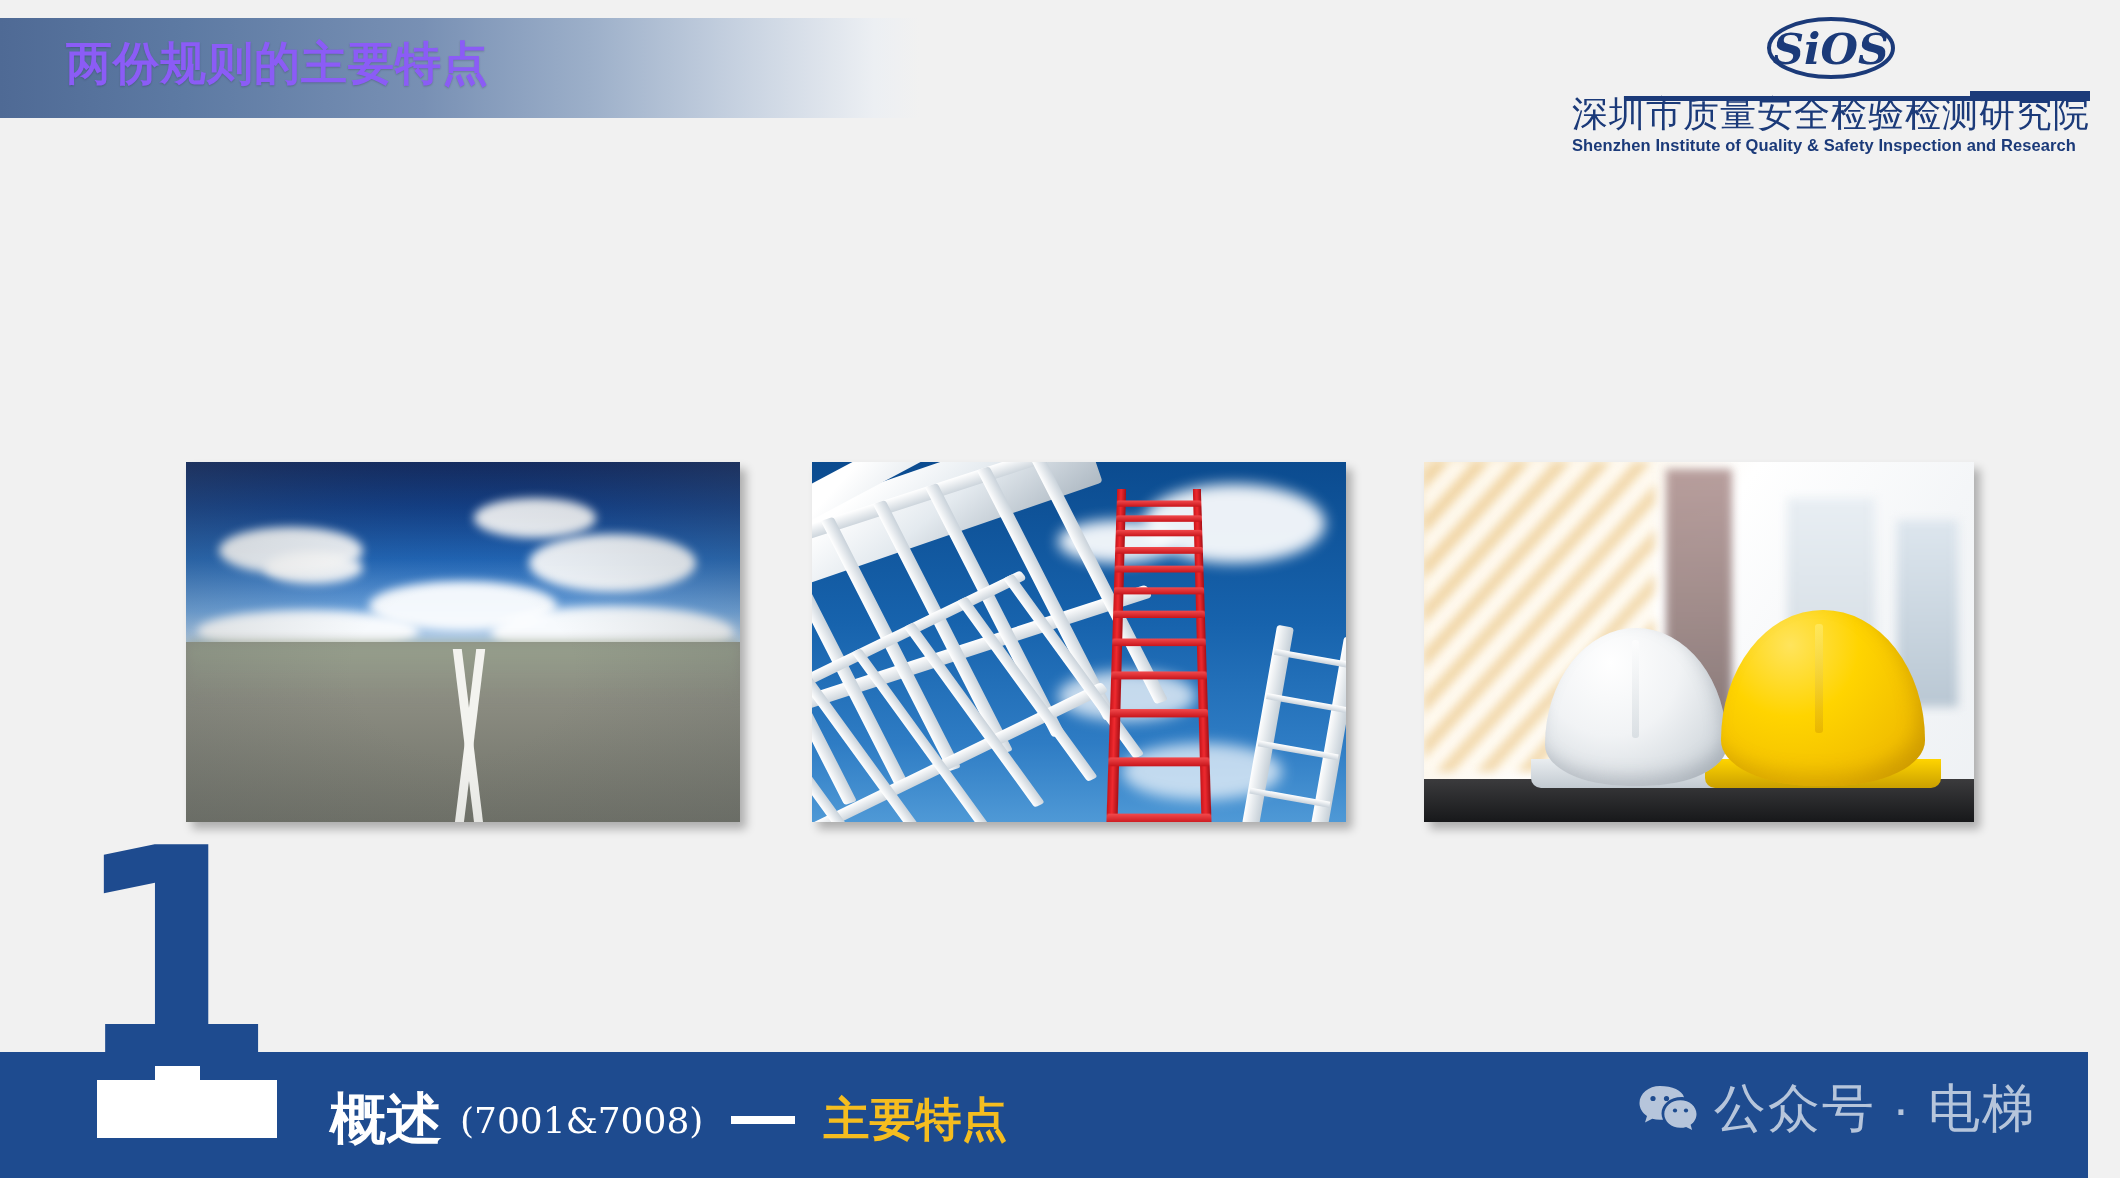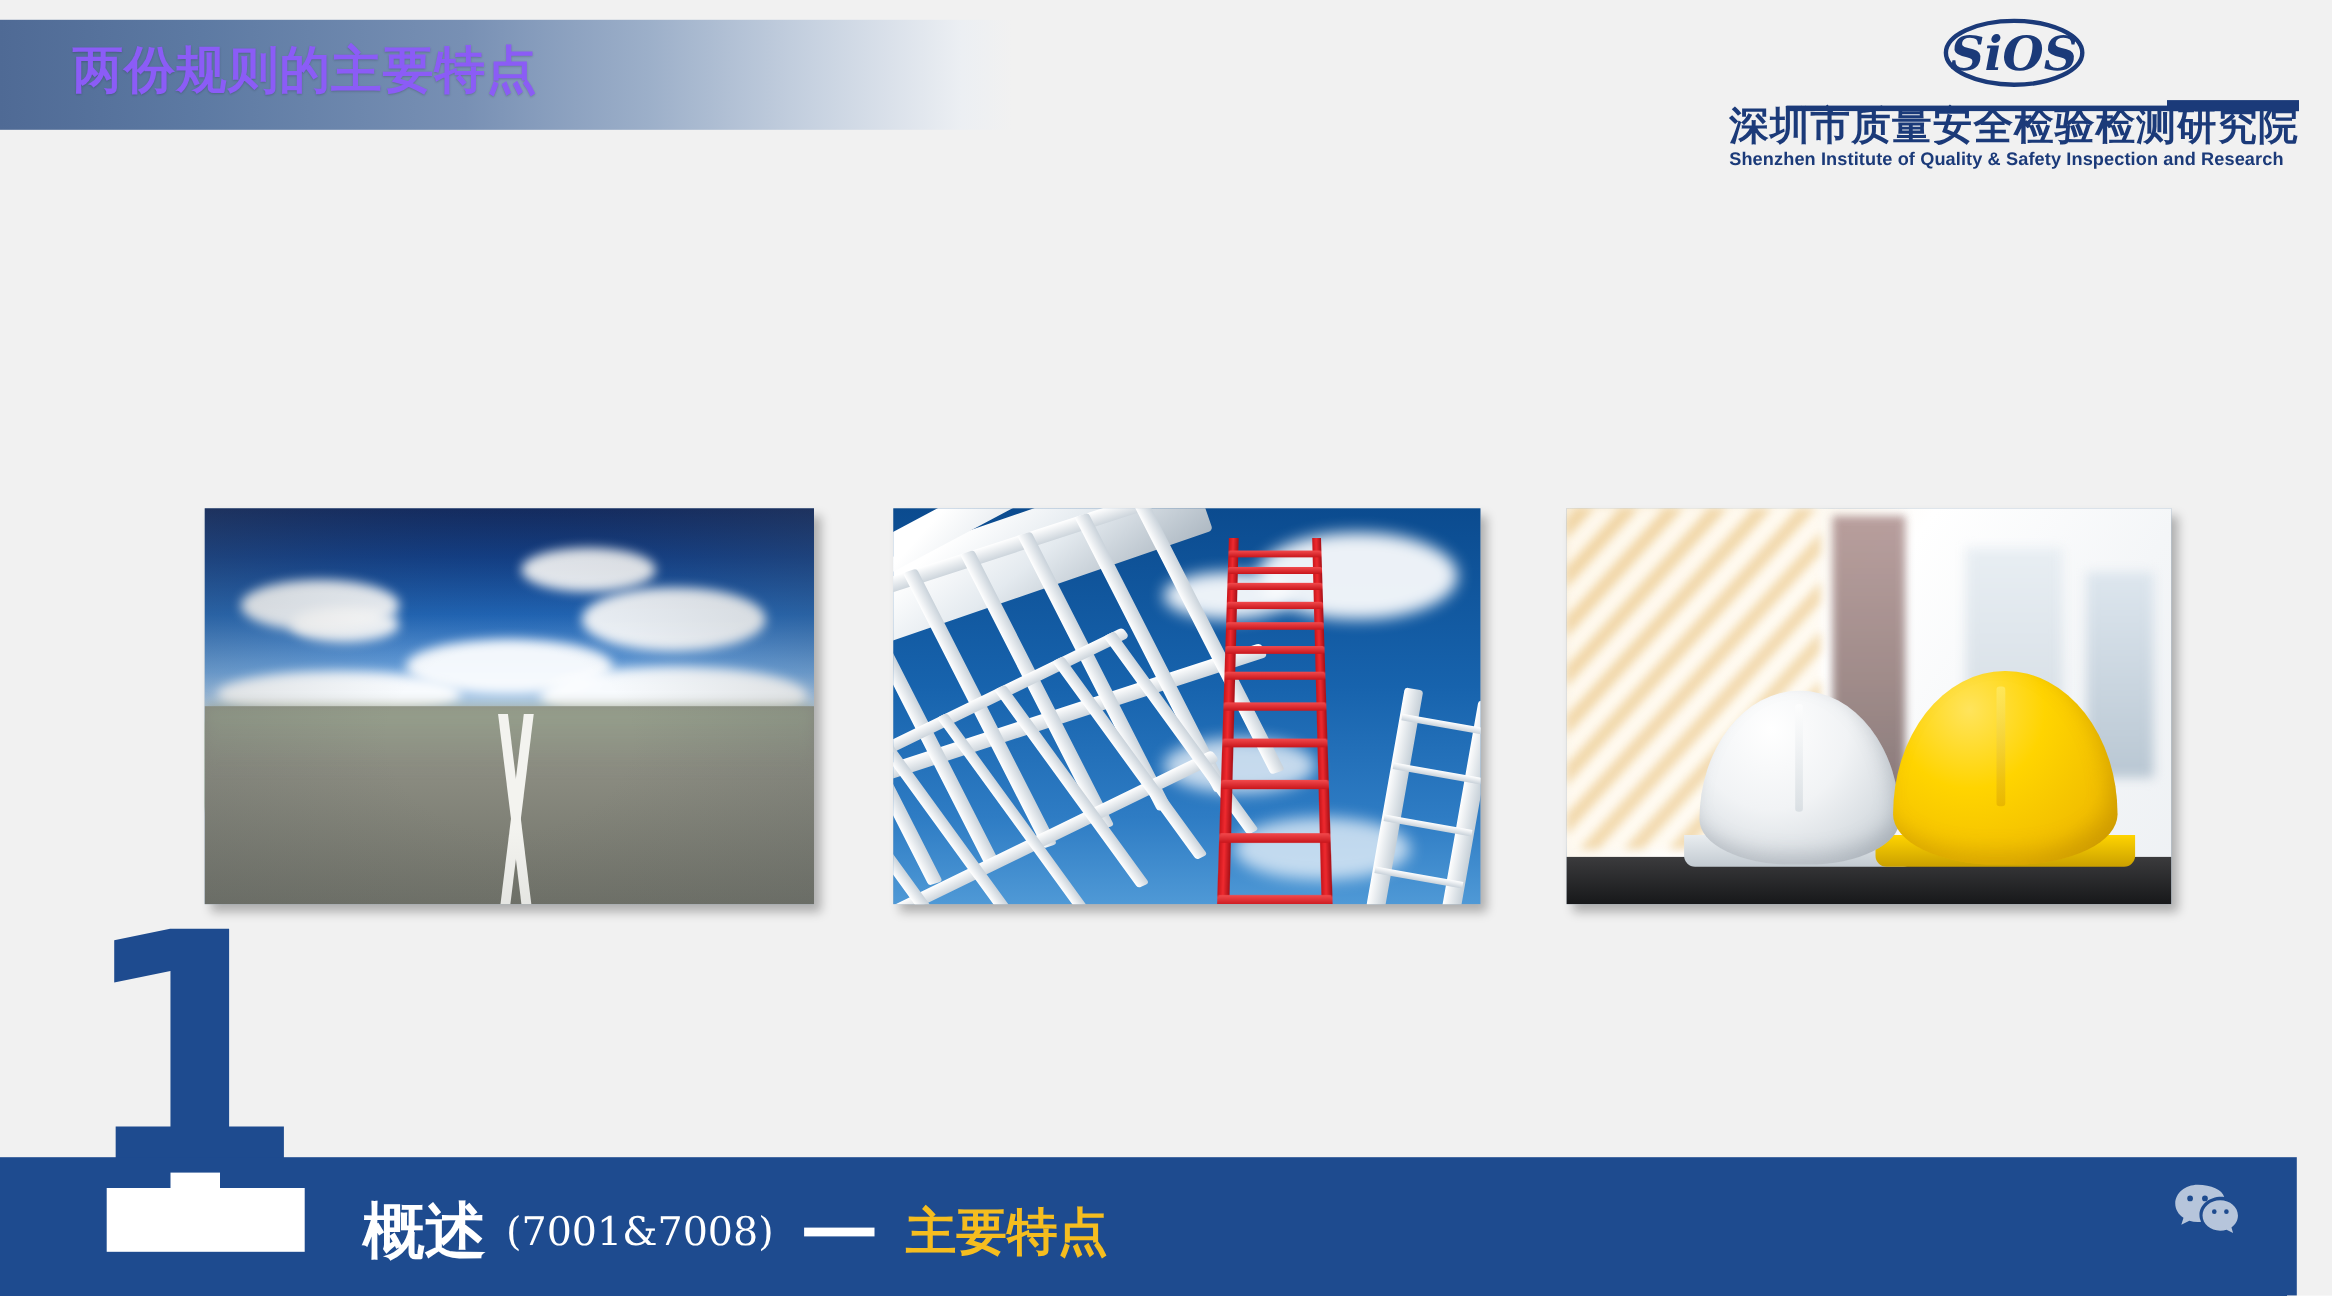--- a/index.html
+++ b/index.html
@@ -59,21 +59,21 @@
   .logo-mark {
     position: relative;
     width: 132px;
     height: 68px;
     flex: none;
   }
   .logo-mark svg { display: block; }
   .logo-text { line-height: 1; }
   .logo-cn {
     font-size: 36px;
-    font-weight: bold;
+    font-weight: normal;
     color: #1b3a79;
     letter-spacing: 1px;
     white-space: nowrap;
   }
   .logo-en {
     margin-top: 5px;
     font-size: 16.5px;
     font-weight: bold;
     color: #1b3a79;
     letter-spacing: 0.1px;
@@ -548,15 +548,16 @@
     <div class="wechat-icon">
       <svg width="60" height="52" viewBox="0 0 60 52" aria-hidden="true">
         <path d="M22 3C10.5 3 1.5 10.6 1.5 20c0 5.3 2.9 10 7.5 13.1L7 39.5l7.3-3.8c2.4.7 5 1.1 7.7 1.1 1 0 2-.06 3-.17C24 34.6 23.5 32.6 23.5 30.5 23.5 21.3 32.4 14 43.4 14c.9 0 1.8.05 2.6.15C44.4 7.6 34.1 3 22 3z" fill="#c3d0e2"></path>
         <circle cx="15" cy="15.5" r="2.6" fill="#1e4b8f"></circle>
         <circle cx="28.5" cy="15.5" r="2.6" fill="#1e4b8f"></circle>
         <path d="M58.5 31c0-7.6-7.2-13.8-16.1-13.8S26.3 23.4 26.3 31c0 7.6 7.2 13.8 16.1 13.8 2 0 3.9-.3 5.7-.9l6 3.1-1.5-5.2C56.2 39.3 58.5 35.4 58.5 31z" fill="#c3d0e2"></path>
         <circle cx="37" cy="27.5" r="2.1" fill="#1e4b8f"></circle>
         <circle cx="48" cy="27.5" r="2.1" fill="#1e4b8f"></circle>
       </svg>
     </div>
+    <div class="wechat-label">公众号 · 电梯</div>
   </div>
 
 </div>
 
 </body></html>

